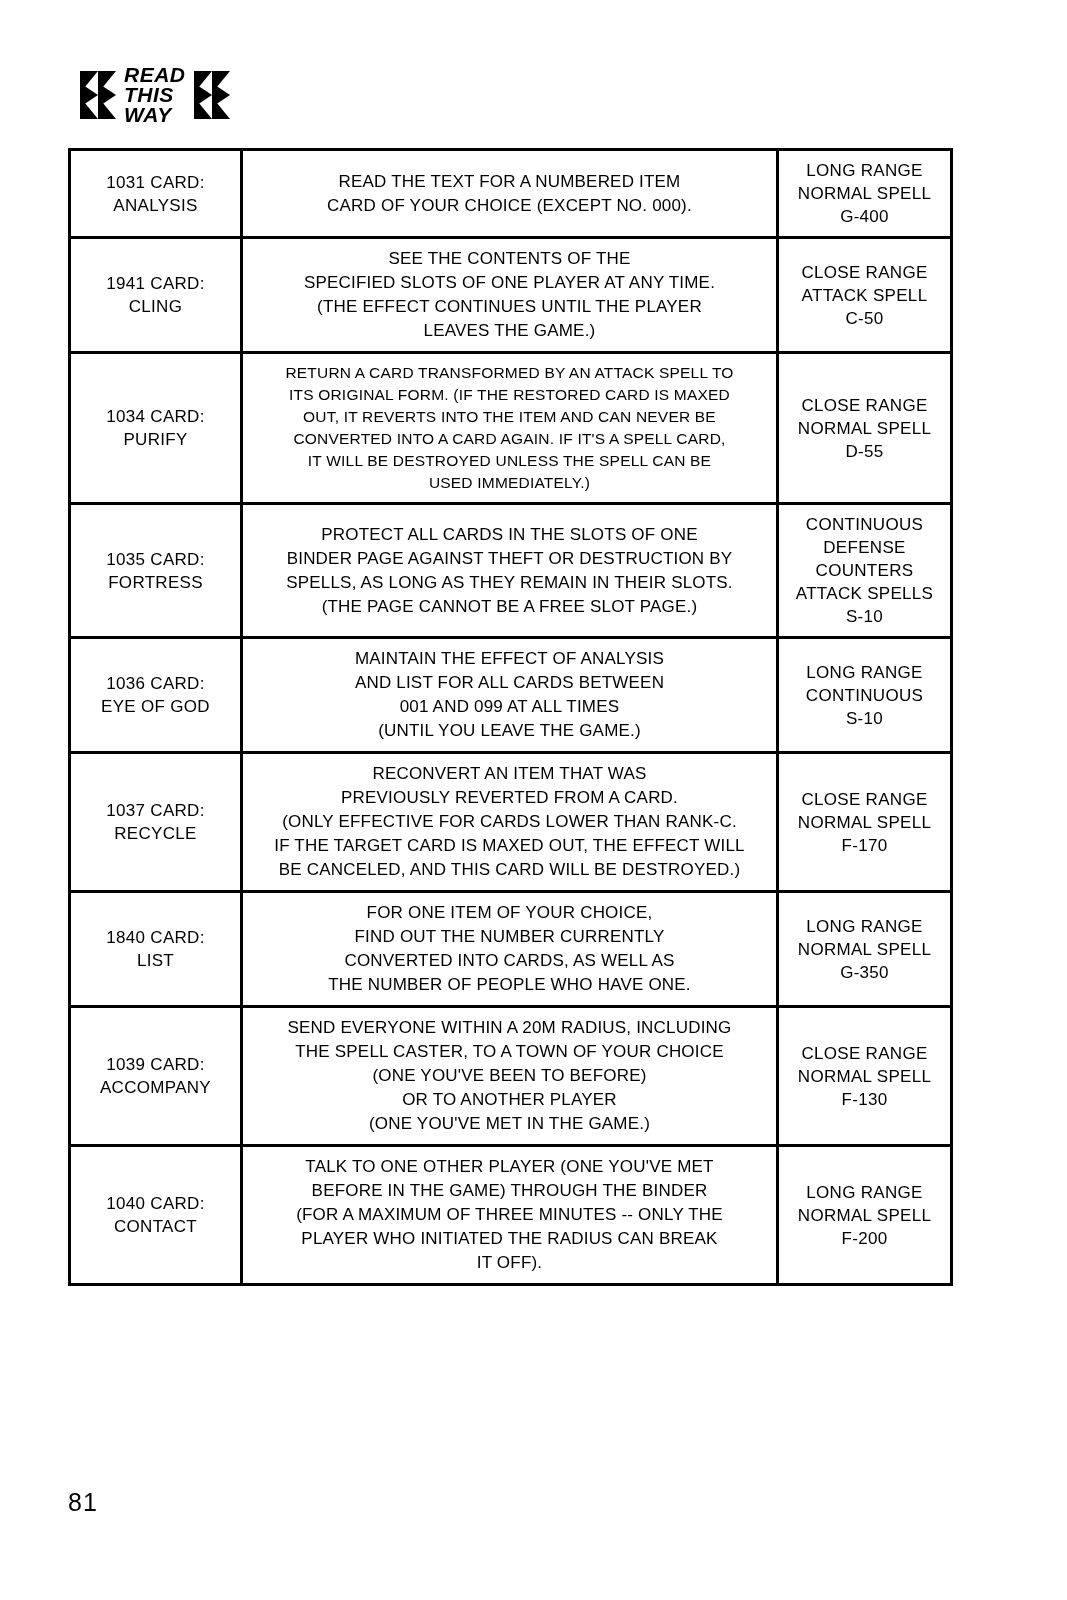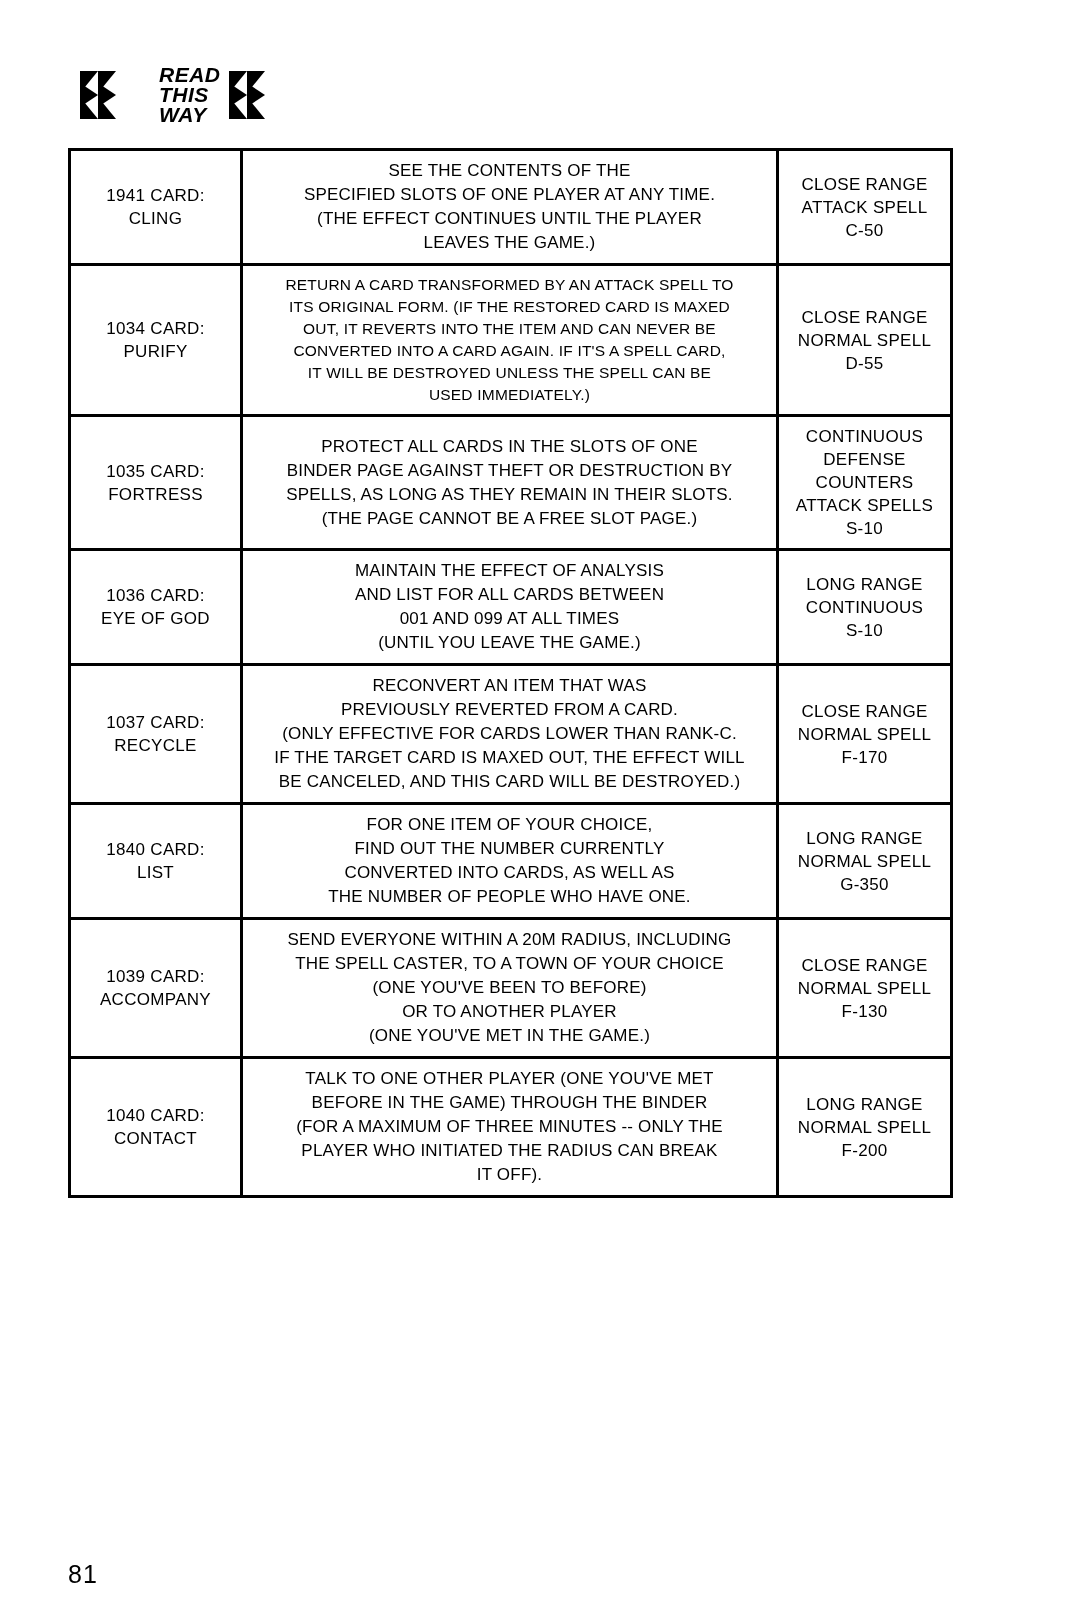--- a/index.html
+++ b/index.html
@@ -32,21 +32,20 @@
   }
   .rtw-text {
     font-weight: bold;
     font-style: italic;
     font-size: 21px;
     line-height: 20px;
     letter-spacing: 0.5px;
     text-align: left;
     white-space: pre-line;
     font-family: "Liberation Sans", sans-serif;
-    margin-left: 35px;
   }
 
   
   .card-table {
     position: absolute;
     left: 68px;
     top: 148px;
     width: 882px;
     border-collapse: collapse;
     table-layout: fixed;
@@ -84,21 +83,21 @@
     font-size: 17px;
     line-height: 23px;
     letter-spacing: 0.3px;
     white-space: pre-line;
   }
 
   
   .page-number {
     position: absolute;
     left: 68px;
-    top: 1560px;
+    top: 1488px;
     font-size: 25px;
     letter-spacing: 1px;
     font-family: "Liberation Sans", sans-serif;
   }
 </style>
 </head>
 <body>
 
 <div class="read-this-way">
   <span class="rtw-chev">
@@ -127,20 +126,29 @@
 </div>
 
 <table class="card-table">
   <colgroup>
     <col class="col-name">
     <col class="col-desc">
     <col class="col-stats">
   </colgroup>
   <tbody>
     <tr>
+      <td class="cell-name">1031 CARD:
+ANALYSIS</td>
+      <td class="cell-desc">READ THE TEXT FOR A NUMBERED ITEM
+CARD OF YOUR CHOICE (EXCEPT NO. 000).</td>
+      <td class="cell-stats">LONG RANGE
+NORMAL SPELL
+G-400</td>
+    </tr>
+    <tr>
       <td class="cell-name">1941 CARD:
 CLING</td>
       <td class="cell-desc">SEE THE CONTENTS OF THE
 SPECIFIED SLOTS OF ONE PLAYER AT ANY TIME.
 (THE EFFECT CONTINUES UNTIL THE PLAYER
 LEAVES THE GAME.)</td>
       <td class="cell-stats">CLOSE RANGE
 ATTACK SPELL
 C-50</td>
     </tr>

